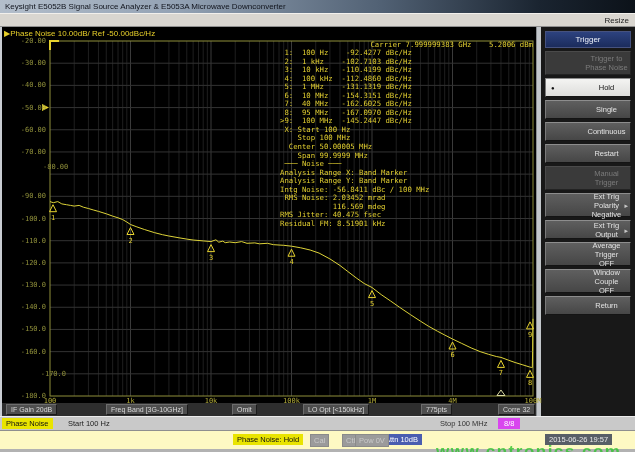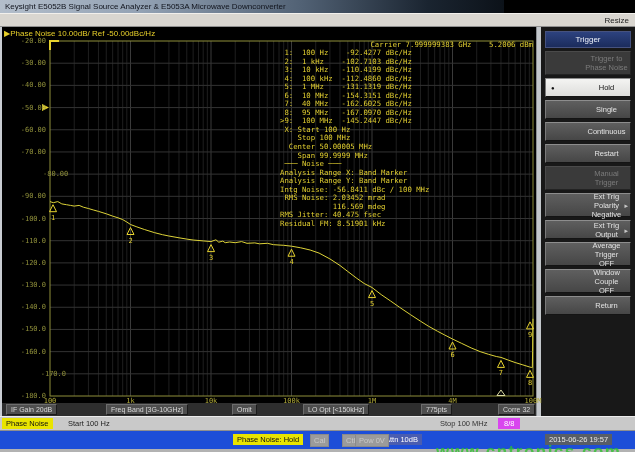--- a/index.html
+++ b/index.html
@@ -1,21 +1,21 @@
 <!DOCTYPE html>
 <html><head>
 <meta charset="utf-8">
 <style>
   * { margin:0; padding:0; box-sizing:border-box; }
   body { background:#666; font-family:"Liberation Sans", sans-serif; }
   #screen { position:relative; width:635px; height:452px; background:#000; overflow:hidden; }
   .abs { position:absolute; }
 
   
-  #titlebar { left:0; top:0; width:504px; height:13px;
+  #titlebar { left:0; top:0; width:635px; height:13px;
     background:linear-gradient(90deg,#b3becb 0%,#93a2b4 28%,#516174 60%,#1a2430 85%,#0c1219 100%);
     font-size:8px; line-height:13px; color:#10131c; padding-left:5px; }
   #menubar { left:0; top:13px; width:635px; height:14px; background:#d9d6d0;
     border-top:1px solid #f2f0ec; border-bottom:1px solid #8f8f8f;
     font-size:8px; line-height:12px; color:#222; }
   #resize-btn { position:absolute; right:6px; top:1px; cursor:default; }
 
   
   #lborder { left:0; top:27px; width:2px; height:389px; background:#c9cdd2; }
   #rsplit  { left:536px; top:27px; width:5px; height:389px; background:#c3c7cb; border-left:1px solid #8a8e92; }
@@ -59,21 +59,21 @@
     border-top:1px solid #6d6d6d; border-left:1px solid #6d6d6d;
     border-right:1px solid #1a1a1a; border-bottom:1px solid #1a1a1a; white-space:nowrap; }
   .r1-0{left:4px;} .r1-1{left:104px;} .r1-2{left:230px;} .r1-3{left:301px;} .r1-4{left:419px;} .r1-5{left:496px;}
 
   #row2 { left:0; top:416px; width:635px; height:14px; background:#c9c9c9; border-top:1px solid #ececec; font-size:7.5px; }
   #row2 .badge-mode { position:absolute; left:2px; top:1px; background:#e9e400; color:#111; padding:0 4px; line-height:11px; }
   #row2 .start { position:absolute; left:68px; top:1px; color:#222; line-height:11px; }
   #row2 .stop { position:absolute; left:440px; top:1px; color:#333; line-height:11px; }
   #row2 .counter { position:absolute; left:498px; top:1px; background:#d946ef; color:#fff; padding:0 6px; line-height:11px; }
 
-  #row3 { left:0; top:430px; width:635px; height:19px; background:#1d4ed8; border-top:1px solid #8f8f8f; font-size:7.5px; }
+  #row3 { left:0; top:430px; width:635px; height:19px; background:#fef9c3; border-top:1px solid #8f8f8f; font-size:7.5px; }
   #row3 .status { position:absolute; left:233px; top:3px; background:#e9e400; color:#111; padding:1px 4px; }
   .dimbadge { position:absolute; top:3px; background:#9b9b9b; color:#c9c9c9; padding:1px 3px;
     border:1px solid #8a8a8a; white-space:nowrap; }
   .d0{left:310px;} .d1{left:342px;text-align:right;} .d2{left:355px;}
   #row3 .attn { position:absolute; left:381px; top:3px; background:#4a5db0; color:#fff; padding:1px 4px; }
   #row3 .datetime { position:absolute; left:545px; top:3px; background:#585e66; color:#e8e8e8; padding:1px 4px; }
   #bottomstrip { left:0; top:449px; width:635px; height:3px; background:#b2b2b2; }
 
   #watermark { left:436px; top:426px; font-size:17px; font-weight:bold; letter-spacing:1.5px;
     color:rgba(45,195,45,0.78); white-space:nowrap;margin-top:16px; }
@@ -265,21 +265,21 @@
     </div>
   <div id="bottomstrip" class="abs"></div>
 
   <div id="watermark" class="abs">www.cntronics.com</div>
 <div class="ylab" style="top: 37px; padding-left: 9px;">-20.00</div>
     <div class="ylab" style="top: 59.1875px;">-30.00</div>
     <div class="ylab" style="top: 81.375px;">-40.00</div>
     <div class="ylab" style="top: 103.562px;">-50.00</div>
     <div class="ylab" style="top: 125.75px;">-60.00</div>
     <div class="ylab" style="top: 147.938px;">-70.00</div>
-    <div class="ylab" style="top: 170px; padding-left: 41px;">-80.00</div>
+    <div class="ylab" style="top: 163px; padding-left: 41px;">-80.00</div>
     <div class="ylab" style="top: 192.312px;">-90.00</div>
     <div class="ylab" style="top: 214.5px;">-100.0</div>
     <div class="ylab" style="top: 236.688px;">-110.0</div>
     <div class="ylab" style="top: 258.875px;">-120.0</div>
     <div class="ylab" style="top: 281.062px;">-130.0</div>
     <div class="ylab" style="top: 303.25px;">-140.0</div>
     <div class="ylab" style="top: 325.438px;">-150.0</div>
     <div class="ylab" style="top: 347.625px;">-160.0</div>
     <div class="ylab" style="top: 369.812px; margin-left: 20px;">-170.0</div>
     <div class="ylab" style="top: 392px;">-180.0</div>

